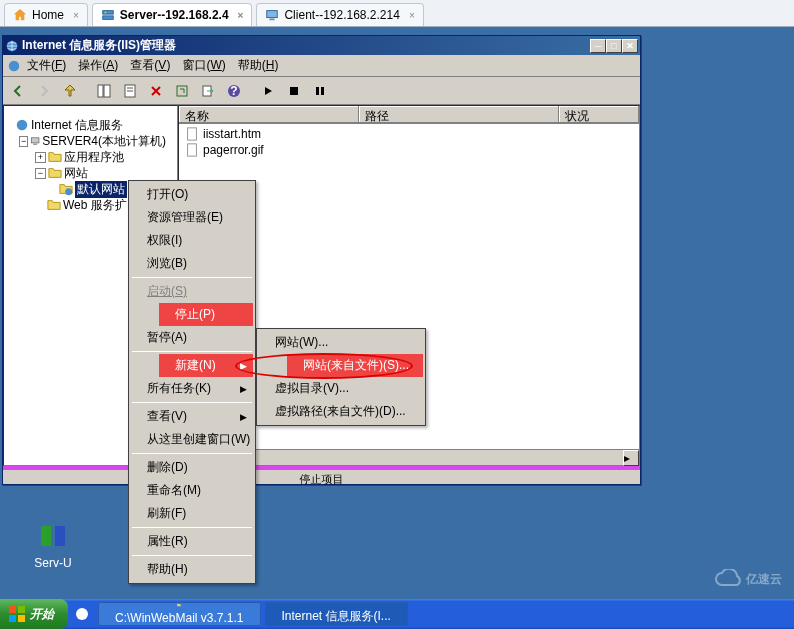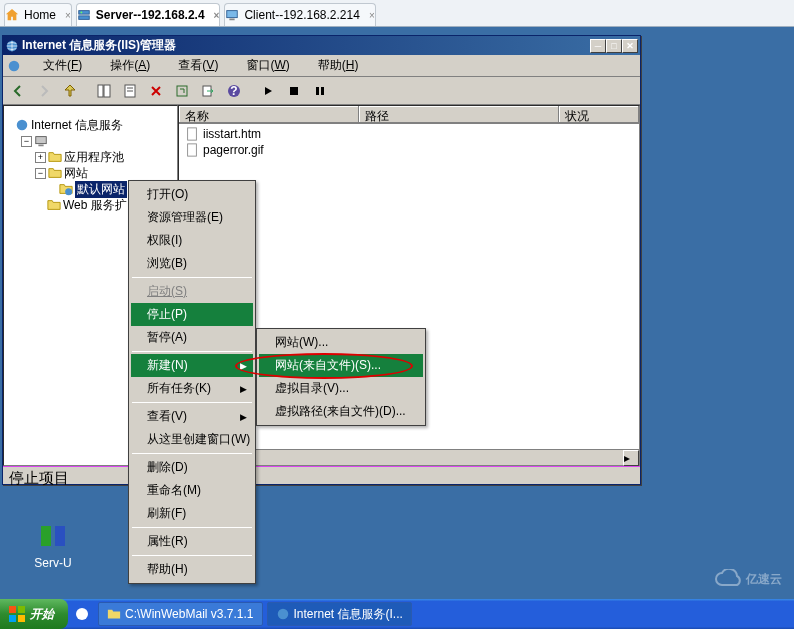--- a/index.html
+++ b/index.html
@@ -1,78 +1,78 @@
 <!DOCTYPE html>
 <html><head>
 <meta charset="utf-8">
 <style>
 * { margin: 0; padding: 0; box-sizing: border-box; font-family: "Microsoft YaHei", SimSun, Tahoma, sans-serif; font-size: 12px; }
 body { width: 794px; height: 629px; background: #3a6ea5; overflow: hidden; position: relative; }
 
 
 .browser-tabs { background: #eef2f6; height: 27px; display: flex; align-items: stretch; padding-top: 3px; border-bottom: 1px solid #a0b0c0; }
-.browser-tab { display: flex; align-items: center; padding: 0 0; border: 1px solid #c0c8d0; border-bottom: none; border-radius: 4px 4px 0 0; margin-left: 4px; background: #f5f8fb; gap: 5px; cursor: pointer; }
+.browser-tab { display: flex; align-items: center; padding: 0 8px; border: 1px solid #c0c8d0; border-bottom: none; border-radius: 4px 4px 0 0; margin-left: 4px; background: #f5f8fb; gap: 5px; cursor: pointer; }
 .browser-tab.active { background: #fff; font-weight: bold; justify-content: space-between; }
 .tab-icon { width: 14px; height: 14px; }
 .tab-close { font-size: 10px; color: #888; margin-left: 4px; }
 
 
 .iis-window { position: absolute; top: 35px; left: 2px; width: 639px; height: 450px; border: 1px solid #0a246a; background: #d4d0c8; box-shadow: 1px 1px 0 #404040; }
 .title-bar { height: 19px; background: linear-gradient(to right, #0a246a, #3a6ea5); color: #fff; display: flex; align-items: center; padding: 0 2px; font-weight: bold; font-size: 11px; }
 .title-bar-icon { width: 14px; height: 14px; margin-right: 3px; }
 .title-text { flex: 1; }
 .sys-buttons { display: flex; gap: 0; }
 .sys-btn { width: 16px; height: 14px; background: #d4d0c8; border: 1px solid #fff; border-right-color: #404040; border-bottom-color: #404040; font-size: 9px; display: flex; align-items: center; justify-content: center; font-family: Marlett, sans-serif; }
 
-.menu-bar { height: 22px; display: flex; align-items: center; padding: 2px 4px; gap: 16px; border-bottom: 1px solid #808080; }
+.menu-bar { height: 22px; display: flex; align-items: center; padding: 2px 4px; gap: 0; border-bottom: 1px solid #808080; }
 .menu-item { padding: 2px 6px; cursor: pointer; }
 .menu-item u { text-decoration: underline; }
 
 .toolbar { height: 28px; display: flex; align-items: center; padding: 2px 4px; gap: 4px; border-bottom: 1px solid #808080; }
 .tool-sep { width: 4px; }
 .tool-btn { width: 22px; height: 22px; display: flex; align-items: center; justify-content: center; cursor: pointer; border: 1px solid transparent; }
 
 .main-area { display: flex; height: calc(100% - 19px - 22px - 28px - 18px); }
 .tree-panel { width: 175px; background: #fff; border: 1px inset #808080; overflow: hidden; }
 .list-panel { flex: 1; background: #fff; border: 1px inset #808080; display: flex; flex-direction: column; }
 .list-header { height: 18px; display: flex; background: #d4d0c8; border-bottom: 1px solid #808080; }
 .list-col { border-right: 1px solid #808080; border-bottom: 1px solid #808080; padding: 2px 6px; background: #d4d0c8; box-shadow: inset 1px 1px #fff; }
 .list-body { flex: 1; padding: 2px; }
 .list-row { display: flex; align-items: center; height: 16px; padding-left: 4px; gap: 4px; }
 .file-icon { width: 14px; height: 14px; }
 
-.status-bar { height: 18px; border-top: 1px solid #d946ef; padding: 2px 6px; font-size: 15px; }
+.status-bar { height: 18px; border-top: 4px solid #d946ef; padding: 2px 6px; font-size: 11px; text-align: center; }
 
 
 .tree { padding: 11px; }
 .tree-node { display: flex; align-items: center; height: 16px; white-space: nowrap; }
 .tree-indent { display: inline-block; }
 .tree-toggle { width: 11px; height: 11px; border: 1px solid #808080; display: inline-flex; align-items: center; justify-content: center; font-size: 9px; margin-right: 2px; line-height: 1; }
 .tree-icon { width: 14px; height: 14px; margin-right: 2px; }
 .tree-label.selected { background: #0a246a; color: #fff; padding: 0 2px; }
 
 
 .ctx-menu { position: absolute; background: #d4d0c8; border: 1px solid #404040; box-shadow: 2px 2px 3px rgba(0,0,0,0.3); padding: 2px; z-index: 100; }
 .ctx-item { padding: 3px 20px 3px 16px; white-space: nowrap; cursor: default; display: flex; align-items: center; position: relative; }
-.ctx-item.highlight { background: #15803d; color: #fff; }
+.ctx-item.highlight { background: #ef4444; color: #fff; margin-left: 28px; }
 .ctx-item.disabled { color: #808080; text-decoration: underline; }
 .ctx-sep { height: 1px; background: #808080; border-bottom: 1px solid #fff; margin: 2px 1px; }
 .ctx-arrow { position: absolute; right: 6px; font-size: 9px; }
 
 
 .red-ellipse { position: absolute; border: 2px solid #d00; border-radius: 50%; pointer-events: none; z-index: 200; }
 
 
 .desktop-icon { position: absolute; width: 70px; text-align: center; color: #fff; font-size: 11px; }
 .desktop-icon .dicon { width: 32px; height: 32px; margin: 0 auto 2px; }
 
 
 .taskbar { position: absolute; bottom: 0; left: 0; right: 0; height: 30px; background: linear-gradient(to bottom, #3a8de8, #245edb 8%, #245edb 92%, #1a4ab0); display: flex; align-items: center; }
 .start-btn { height: 30px; padding: 0 14px 0 8px; background: linear-gradient(to bottom, #5fb85f, #2e8b2e 50%, #1e7a1e); color: #fff; font-weight: bold; display: flex; align-items: center; gap: 4px; border-radius: 0 8px 8px 0; font-style: italic; font-size: 13px; }
-.task-item { height: 24px; margin: 0 2px; padding: 0 8px; background: #3a7ad8; border: 1px solid #2a5ab0; border-radius: 2px; display: flex; align-items: center; gap: 4px; color: #fff; font-size: 11px; max-width: 180px; overflow: hidden; }
+.task-item { height: 24px; margin: 0 2px; padding: 0 16px; background: #3a7ad8; border: 1px solid #2a5ab0; border-radius: 2px; display: flex; align-items: center; gap: 4px; color: #fff; font-size: 11px; max-width: 180px; overflow: hidden; flex-direction: column; }
 .task-item.active { background: #1e5bb8; }
 
 
 .watermark { position: absolute; right: 12px; bottom: 40px; color: rgba(255,255,255,0.4); font-size: 20px; font-weight: bold; display: flex; align-items: center; gap: 4px; text-align: right; }
 .scroll-area { height: 16px; background: #d4d0c8; border-top: 1px solid #808080; display:flex; }
 .scroll-area .sb-btn { width:16px; height:16px; background:#d4d0c8; border:1px solid; border-color:#fff #404040 #404040 #fff; }
 </style>
 </head>
 <body>
 
@@ -209,20 +209,21 @@
             </svg>
           <span class="tree-label">Internet 信息服务</span>
         </div>
         <div class="tree-node">
           <span class="tree-indent" style="width:6px"></span>
           <span class="tree-toggle">−</span>
           <svg class="tree-icon" viewBox="0 0 16 16">
               <rect x="2" y="3" width="12" height="8" fill="#c8c8c8" stroke="#555"></rect>
               <rect x="5" y="12" width="6" height="2" fill="#888"></rect>
             </svg>
+          <span class="tree-label">SERVER4(本地计算机)</span>
         </div>
         <div class="tree-node">
           <span class="tree-indent" style="width:20px"></span>
           <span class="tree-toggle">+</span>
           <svg class="tree-icon" viewBox="0 0 16 16">
               <path d="M1 3h5l1 2h8v8H1z" fill="#f0d868" stroke="#b09000"></path>
             </svg>
           <span class="tree-label">应用程序池</span>
         </div>
         <div class="tree-node">

